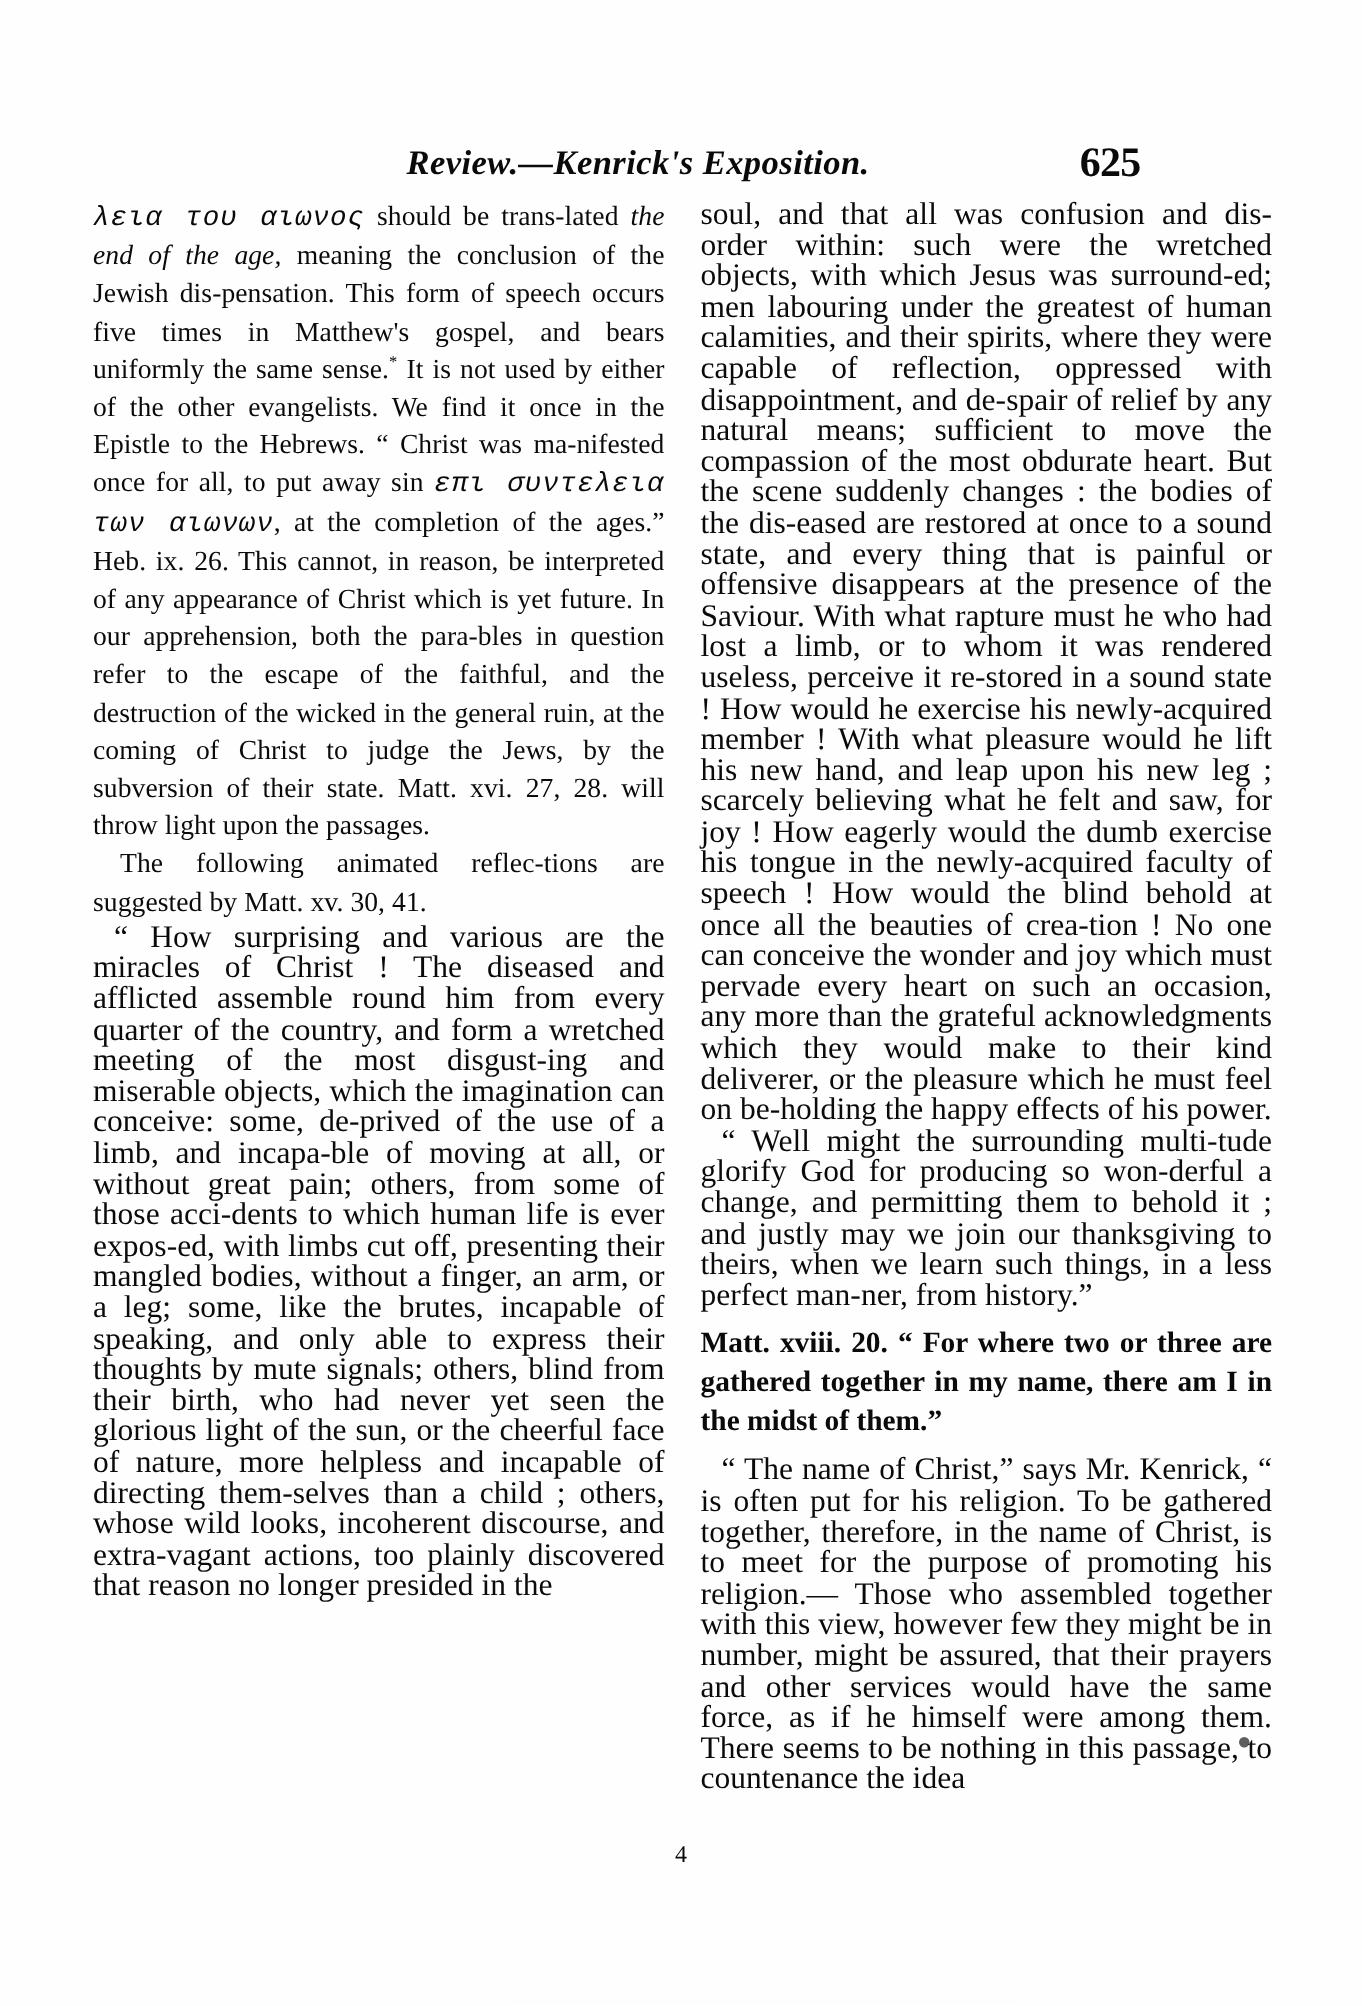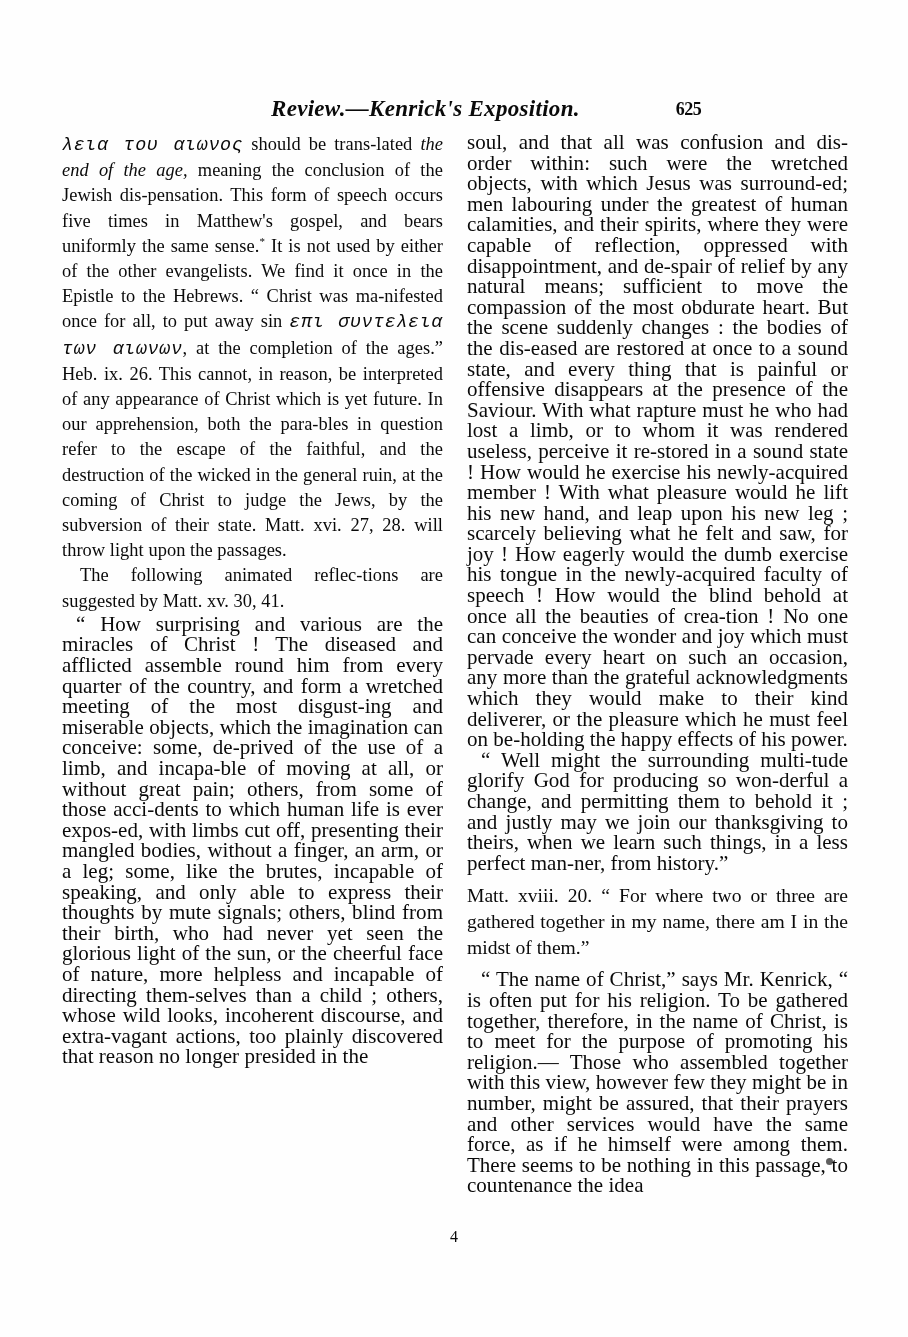--- a/index.html
+++ b/index.html
@@ -38,22 +38,22 @@
   .runhead-title {
     font-style: italic;
     font-weight: 700;
     font-size: 23px;
     letter-spacing: 0.3px;
     margin-left: 195px;
     white-space: nowrap;
   }
   .runhead-pageno {
     font-weight: 700;
-    font-size: 18px;
-    margin-left: 60px;
+    font-size: 28px;
+    margin-left: 104px;
     letter-spacing: -0.5px;
   }
 
   
   .columns {
     position: absolute;
     left: 62px;
     top: 132px;
     width: 786px;
     display: flex;
@@ -159,21 +159,21 @@
       <p class="body-sm"><span class="ind"></span><span>“ How surprising and various are the miracles of Christ !   The diseased and afflicted assemble round him from every quarter of the country, and form a wretched meeting of the most disgust-ing and miserable objects, which the imagination can conceive: some, de-prived of the use of a limb, and incapa-ble of moving at all,  or without great pain; others, from some of those acci-dents to which human life is ever expos-ed, with limbs cut off, presenting their mangled bodies, without a finger, an arm, or a leg; some, like the brutes, incapable of speaking, and only able to express their thoughts by mute signals; others, blind from their birth, who had never yet seen the glorious light of the sun, or the cheerful face of nature, more helpless and incapable of directing them-selves than a child ; others, whose wild looks, incoherent discourse, and extra-vagant actions, too plainly discovered that reason no longer presided in the</span></p>
 
     </div>
 
     <div class="col">
 
       <p class="body-sm"><span>soul, and that all was confusion and dis-order within: such were the wretched objects, with which Jesus was surround-ed; men labouring under the greatest of human calamities, and their spirits, where they were capable of reflection, oppressed with disappointment, and de-spair of relief by any natural means; sufficient to move the compassion of the most obdurate heart.   But the scene suddenly changes : the bodies of the dis-eased are restored at once to a sound state, and every thing that is painful or offensive disappears at the presence of the Saviour.   With what rapture must he who had lost a limb, or to whom it was rendered useless, perceive it re-stored in a sound state !  How would he exercise his newly-acquired member ! With what pleasure would he lift his new hand, and leap upon his new leg ; scarcely believing what he felt and saw, for joy !   How eagerly would the dumb exercise his tongue in the newly-acquired faculty of speech !  How would the blind behold at once all the beauties of crea-tion !   No one can conceive the wonder and joy which must pervade every heart on such an occasion, any more than the grateful acknowledgments which they would make to their kind deliverer, or the pleasure which he must feel on be-holding the happy effects of his power.</span></p>
 
       <p class="body-sm"><span class="ind"></span><span>“ Well might the surrounding multi-tude glorify God for producing so won-derful a change, and permitting them to behold it ; and justly may we join our thanksgiving to theirs, when we learn such things, in a less perfect man-ner, from history.”</span></p>
 
-      <p class="scripture-head" style="margin-top:10px;"><span class="ind"></span><span>Matt. xviii. 20.  “ For where two or three are gathered together in my name, there am I in the midst of them.”</span></p>
+      <p class="scripture-head" style="margin-top:10px;font-weight:bold;"><span class="ind"></span><span>Matt. xviii. 20.  “ For where two or three are gathered together in my name, there am I in the midst of them.”</span></p>
 
       <p class="body-sm" style="margin-top:8px;"><span class="ind"></span><span>“ The name of Christ,” says Mr. Kenrick, “ is often put for his religion. To be gathered together, therefore, in the name of Christ, is to meet for the purpose of promoting his religion.— Those who assembled together with this view, however few they might be in number, might be assured, that their prayers and other services would have the same force,  as if he himself were among them. There seems to be nothing in this passage, to countenance the idea</span></p>
 
     </div>
   </div>
 
   <div class="speck"></div>
 
 
   <div class="signature">4</div>

